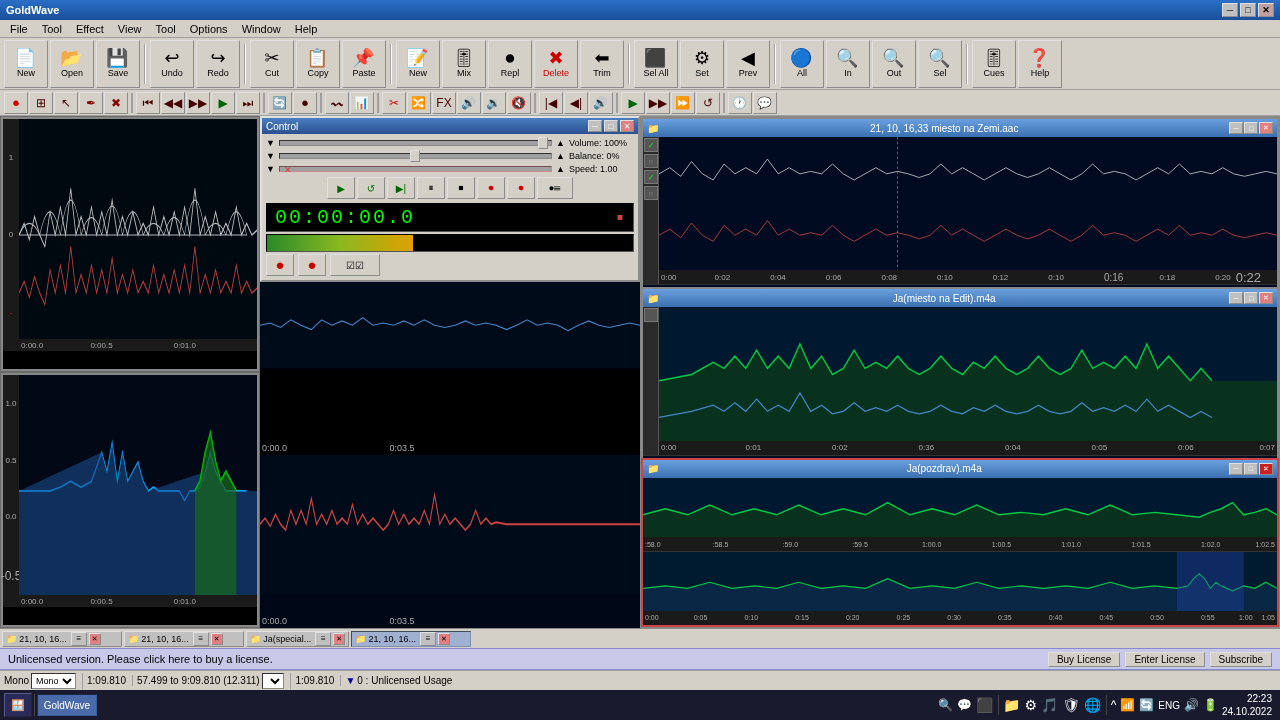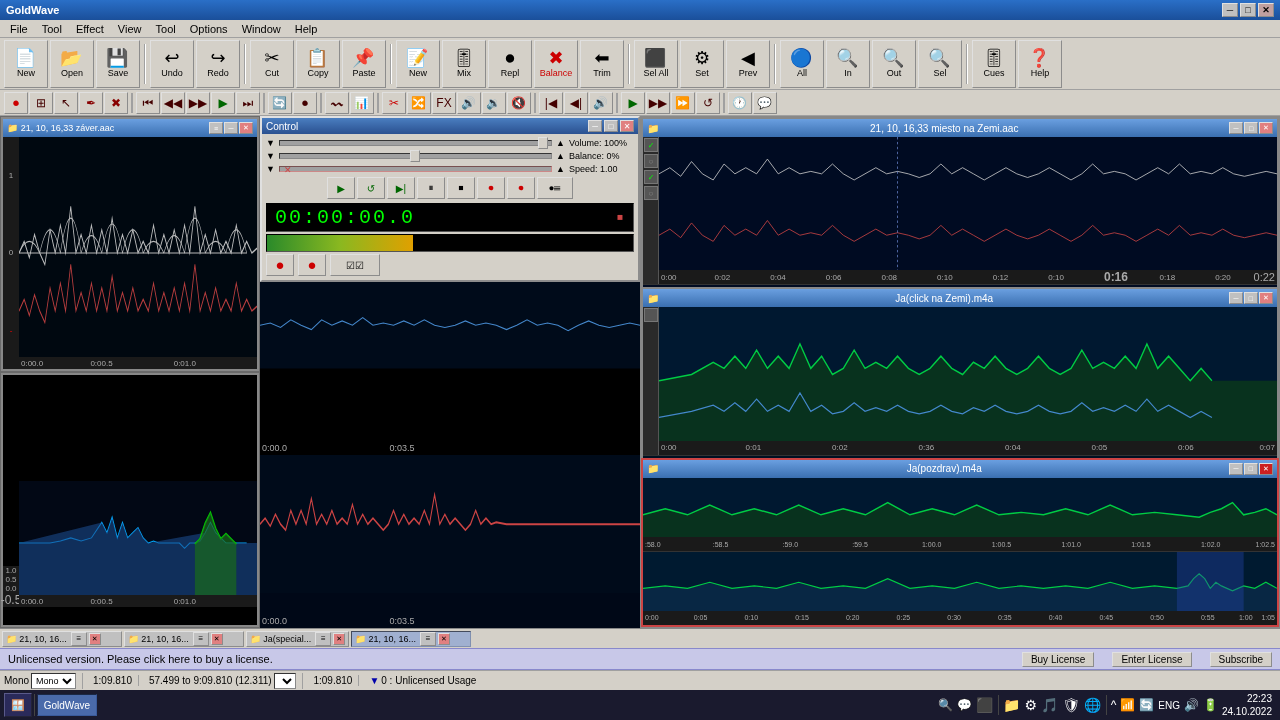--- a/index.html
+++ b/index.html
@@ -198,21 +198,21 @@
     <div class="tool-btn">
       <span class="tool-icon">🎚</span>
       <span>Mix</span>
     </div>
     <div class="tool-btn">
       <span class="tool-icon">⏺</span>
       <span>Repl</span>
     </div>
     <div class="tool-btn" style="color:#cc0000;">
       <span class="tool-icon">✖</span>
-      <span>Balance</span>
+      <span>Delete</span>
     </div>
     <div class="tool-btn">
       <span class="tool-icon">⬅</span>
       <span>Trim</span>
     </div>
     <div class="tool-sep"></div>
     <div class="tool-btn">
       <span class="tool-icon">⬛</span>
       <span>Sel All</span>
     </div>
@@ -289,28 +289,20 @@
     <div class="tb2-sep"></div>
     <div class="tb2-btn">🕐</div>
     <div class="tb2-btn">💬</div>
   </div>
 
   <div class="content-area">
 
     <div style="width:260px; display:flex; flex-direction:column; background:#6a6a6a; position:relative;">
 
       <div style="flex:1; border:2px solid #888; margin:1px; background:#000; min-height:0;">
-        <div class="r-track-header">
-          <span style="font-size:9px;">📁 21, 10, 16,33 záver.aac</span>
-          <div class="r-track-controls">
-            <div class="r-track-btn">≡</div>
-            <div class="r-track-btn">─</div>
-            <div class="r-track-btn close">✕</div>
-          </div>
-        </div>
         <div style="display:flex; height:calc(100% - 18px);">
           <div style="width:16px; background:#1a1a1a; display:flex; flex-direction:column; justify-content:space-around; align-items:center;">
             <span style="color:#aaa;font-size:8px;">1</span>
             <span style="color:#aaa;font-size:8px;">0</span>
             <span style="color:#aaa;font-size:8px;color:#f00;">-</span>
           </div>
           <div style="flex:1; position:relative; background:#000810;">
             <svg width="100%" height="100%" viewBox="0 0 230 100" preserveAspectRatio="none">
 
               <g opacity="0.9">
@@ -326,21 +318,21 @@
             <div style="position:absolute; bottom:0; left:0; right:0; height:12px; background:#1a1a1a; display:flex; align-items:center; padding:0 2px;">
               <span style="color:#aaa;font-size:8px;position:absolute;left:2px;">0:00.0</span>
               <span style="color:#aaa;font-size:8px;position:absolute;left:30%;">0:00.5</span>
               <span style="color:#aaa;font-size:8px;position:absolute;left:65%;">0:01.0</span>
             </div>
           </div>
         </div>
       </div>
 
       <div style="flex:1; border:2px solid #888; margin:1px; background:#000; min-height:0;">
-        <div style="display:flex; height:calc(100% - 18px);align-items:flex-end;">
+        <div style="display:flex; height:calc(100% - 18px);">
           <div style="width:16px; background:#1a1a1a; display:flex; flex-direction:column; justify-content:space-around; align-items:center;">
             <span style="color:#aaa;font-size:8px;">1.0</span>
             <span style="color:#aaa;font-size:8px;">0.5</span>
             <span style="color:#aaa;font-size:8px;">0.0</span>
             <span style="color:#aaa;font-size:12px;">-0.5</span>
           </div>
           <div style="flex:1; position:relative; background:#020815;">
             <svg width="100%" height="100%" viewBox="0 0 230 120" preserveAspectRatio="none">
 
               <polyline points="0,60 10,60 20,60 30,60 40,58 50,55 60,58 70,55 80,40 85,50 90,35 95,55 100,40 105,55 110,50 115,45 120,55 125,60 130,58 135,60 140,60 145,60 150,60 155,60 160,65 165,60 170,60 175,58 180,50 185,40 190,50 195,55 200,60 205,60 210,60 215,60 220,60" fill="none" stroke="#00aaff" stroke-width="1"></polyline>
@@ -487,39 +479,39 @@
             
             <div style="position:absolute;bottom:0;left:0;right:0;height:14px;background:#1a1a1a;display:flex;align-items:center;">
               <span style="color:#aaa;font-size:8px;position:absolute;left:2px;">0:00</span>
               <span style="color:#aaa;font-size:8px;position:absolute;left:9%;">0:02</span>
               <span style="color:#aaa;font-size:8px;position:absolute;left:18%;">0:04</span>
               <span style="color:#aaa;font-size:8px;position:absolute;left:27%;">0:06</span>
               <span style="color:#aaa;font-size:8px;position:absolute;left:36%;">0:08</span>
               <span style="color:#aaa;font-size:8px;position:absolute;left:45%;">0:10</span>
               <span style="color:#aaa;font-size:8px;position:absolute;left:54%;">0:12</span>
               <span style="color:#aaa;font-size:8px;position:absolute;left:63%;">0:10</span>
-              <span style="color:#aaa;font-size:12px;position:absolute;left:72%;font-weight:bold;">0:16</span>
+              <span style="color:#aaa;font-size:10px;position:absolute;left:72%;">0:16</span>
               <span style="color:#aaa;font-size:8px;position:absolute;left:81%;">0:18</span>
               <span style="color:#aaa;font-size:8px;position:absolute;left:90%;">0:20</span>
-              <span style="color:#aaa;font-size:11px;position:absolute;right:2px;">0:22</span>
+              <span style="color:#aaa;font-size:13px;position:absolute;right:16px;">0:22</span>
             </div>
           </div>
         </div>
 
         <div style="height:22px;background:#000b22;border-top:1px solid #333;overflow:hidden;">
           <svg width="100%" height="22" viewBox="0 0 580 22" preserveAspectRatio="none">
             <polyline points="0,11 20,8 40,11 60,7 80,11 100,9 120,11 140,8 160,11 180,13 200,11 220,9 240,11 260,8 280,11 300,9 320,11 340,13 360,11 380,8 400,11 420,9 440,11 460,13 480,11 500,8 520,11 540,9 560,11 580,11" fill="none" stroke="#cc4444" stroke-width="0.7"></polyline>
           </svg>
         </div>
       </div>
 
       <div style="flex:1; background:#000; border:2px solid #888; min-height:0; position:relative;">
         <div style="background:linear-gradient(to bottom, #6a9fe0, #3a6fb0); height:18px; display:flex; align-items:center; padding:0 4px; color:white; font-size:10px; justify-content:space-between;">
           <span>📁</span>
-          <span>Ja(click na Zemi).m4a</span>
+          <span>Ja(miesto na Edit).m4a</span>
           <div style="display:flex;gap:1px;">
             <div style="width:14px;height:12px;background:#c0c0c0;border:1px outset #e0e0e0;font-size:7px;cursor:pointer;display:flex;align-items:center;justify-content:center;">─</div>
             <div style="width:14px;height:12px;background:#c0c0c0;border:1px outset #e0e0e0;font-size:7px;cursor:pointer;display:flex;align-items:center;justify-content:center;">□</div>
             <div style="width:14px;height:12px;background:#e08080;border:1px outset #e0e0e0;font-size:7px;cursor:pointer;display:flex;align-items:center;justify-content:center;">✕</div>
           </div>
         </div>
         <div style="display:flex; height:calc(100% - 18px);">
           <div style="width:16px;background:#2a2a2a;display:flex;flex-direction:column;border-right:1px solid #555;">
             <div style="width:14px;height:14px;background:#555;border:1px solid #777;margin:1px;cursor:pointer;"></div>
           </div>
@@ -635,28 +627,28 @@
     <div style="display:flex;align-items:center;background:#a0b0d0;border:1px inset #8090b0;height:16px;padding:0 3px;font-size:9px;gap:2px;cursor:pointer;min-width:120px;">
       <span>📁</span>
       <span>21, 10, 16...</span>
       <span style="width:16px;height:14px;background:#c0c0c0;border:1px outset #e0e0e0;font-size:8px;cursor:pointer;display:flex;align-items:center;justify-content:center;margin-left:2px;">≡</span>
       <span style="width:12px;height:12px;background:#e08080;border:1px outset #e0e0e0;font-size:7px;cursor:pointer;display:flex;align-items:center;justify-content:center;">✕</span>
     </div>
   </div>
 
   <div style="height:22px;background:#c8c8e8;border-top:1px solid #8888cc;border-bottom:1px solid #8888cc;display:flex;align-items:center;justify-content:space-between;padding:0 8px;">
     <span>Unlicensed version. Please click here to buy a license.</span>
-    <div style="display:flex;gap:18px;margin-left:24px;">
+    <div style="display:flex;gap:5px;margin-left:24px;">
       <button style="padding:1px 8px;background:#d4d0c8;border:1px outset #e0e0e0;cursor:pointer;font-size:10px;">Buy License</button>
       <button style="padding:1px 8px;background:#d4d0c8;border:1px outset #e0e0e0;cursor:pointer;font-size:10px;">Enter License</button>
       <button style="padding:1px 8px;background:#d4d0c8;border:1px outset #e0e0e0;cursor:pointer;font-size:10px;">Subscribe</button>
     </div>
   </div>
 
-  <div style="height:20px;background:#d4d0c8;border-top:1px solid #a0a0a0;display:flex;align-items:center;padding:0 4px;font-size:10px;gap:10px;">
+  <div style="height:20px;background:#d4d0c8;border-top:1px solid #a0a0a0;display:flex;align-items:center;padding:0 4px;font-size:10px;gap:4px;">
     <div style="display:flex;align-items:center;gap:2px;border-right:1px solid #a0a0a0;padding-right:6px;">
       <span>Mono</span>
       <select style="height:16px;font-size:9px;background:#fff;border:1px inset #888;"><option>Mono</option></select>
     </div>
     <div style="border-right:1px solid #a0a0a0;padding-right:6px;">
       <span>1:09.810</span>
     </div>
     <div style="border-right:1px solid #a0a0a0;padding-right:6px;">
       <span>57.499 to 9:09.810 (12.311)</span>
       <select style="height:16px;font-size:9px;background:#fff;border:1px inset #888;"><option></option></select>

